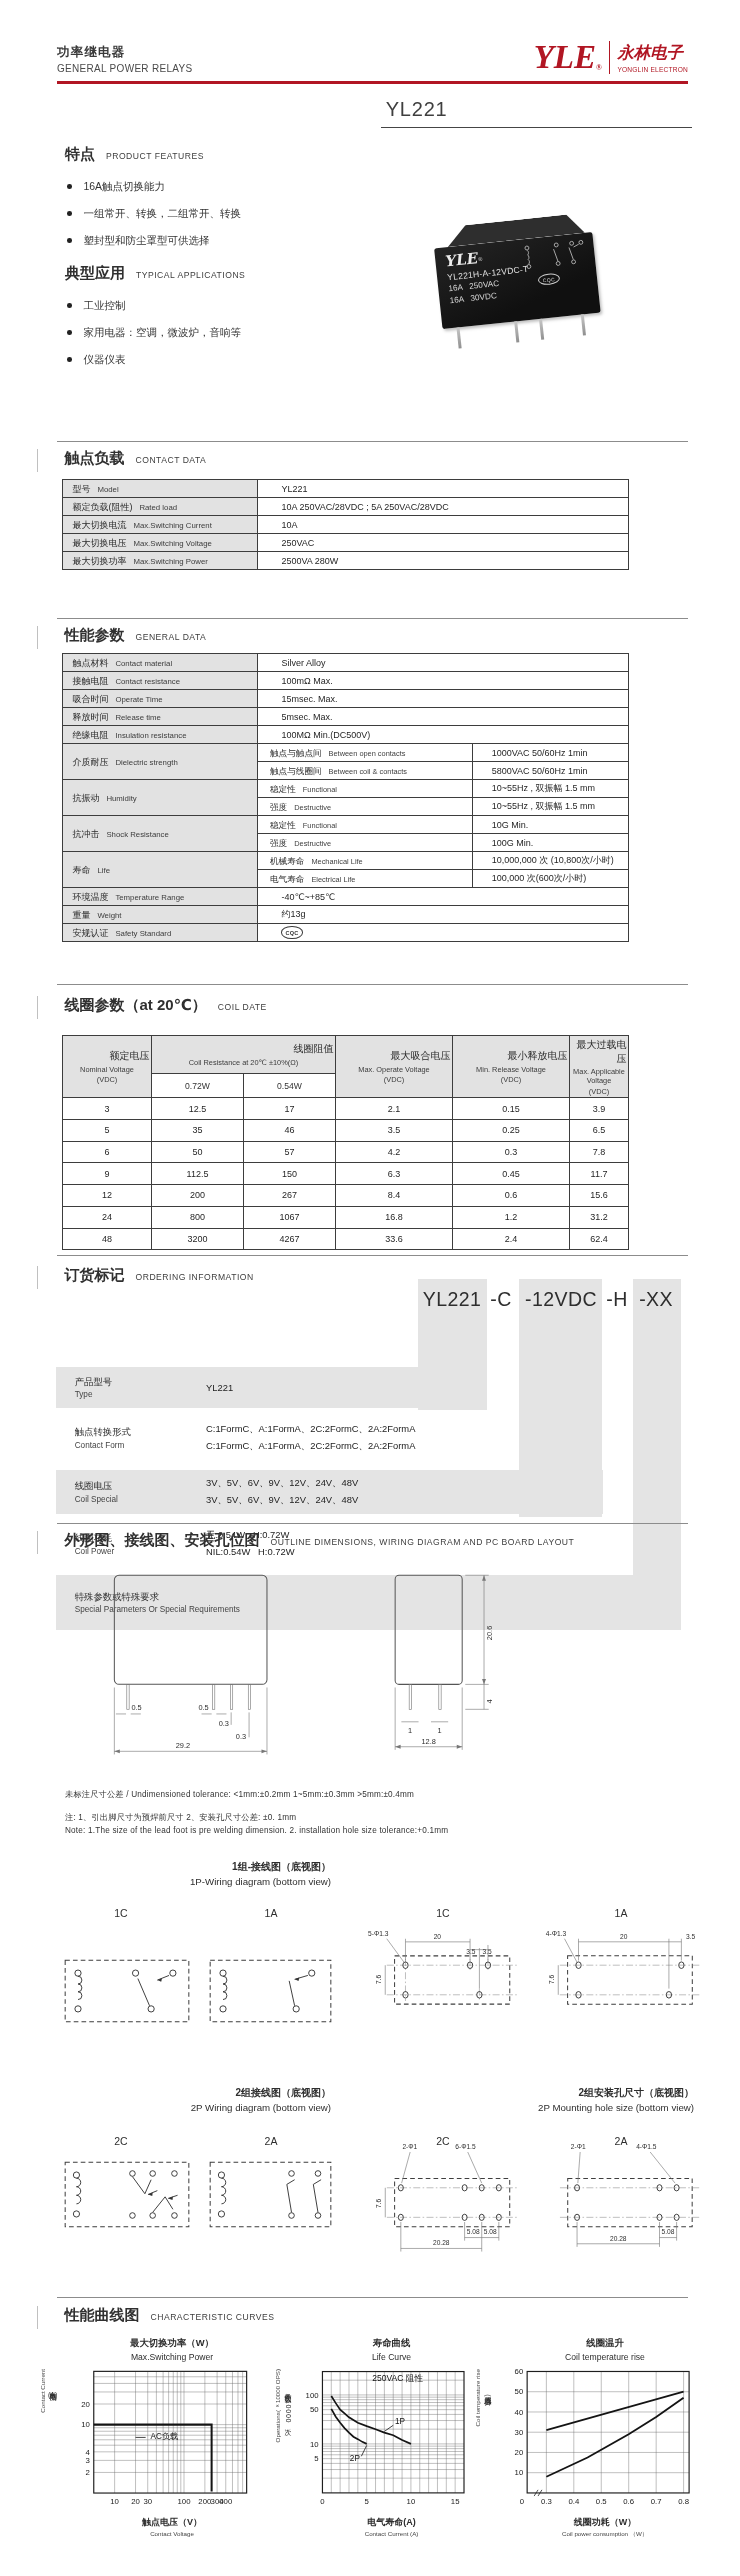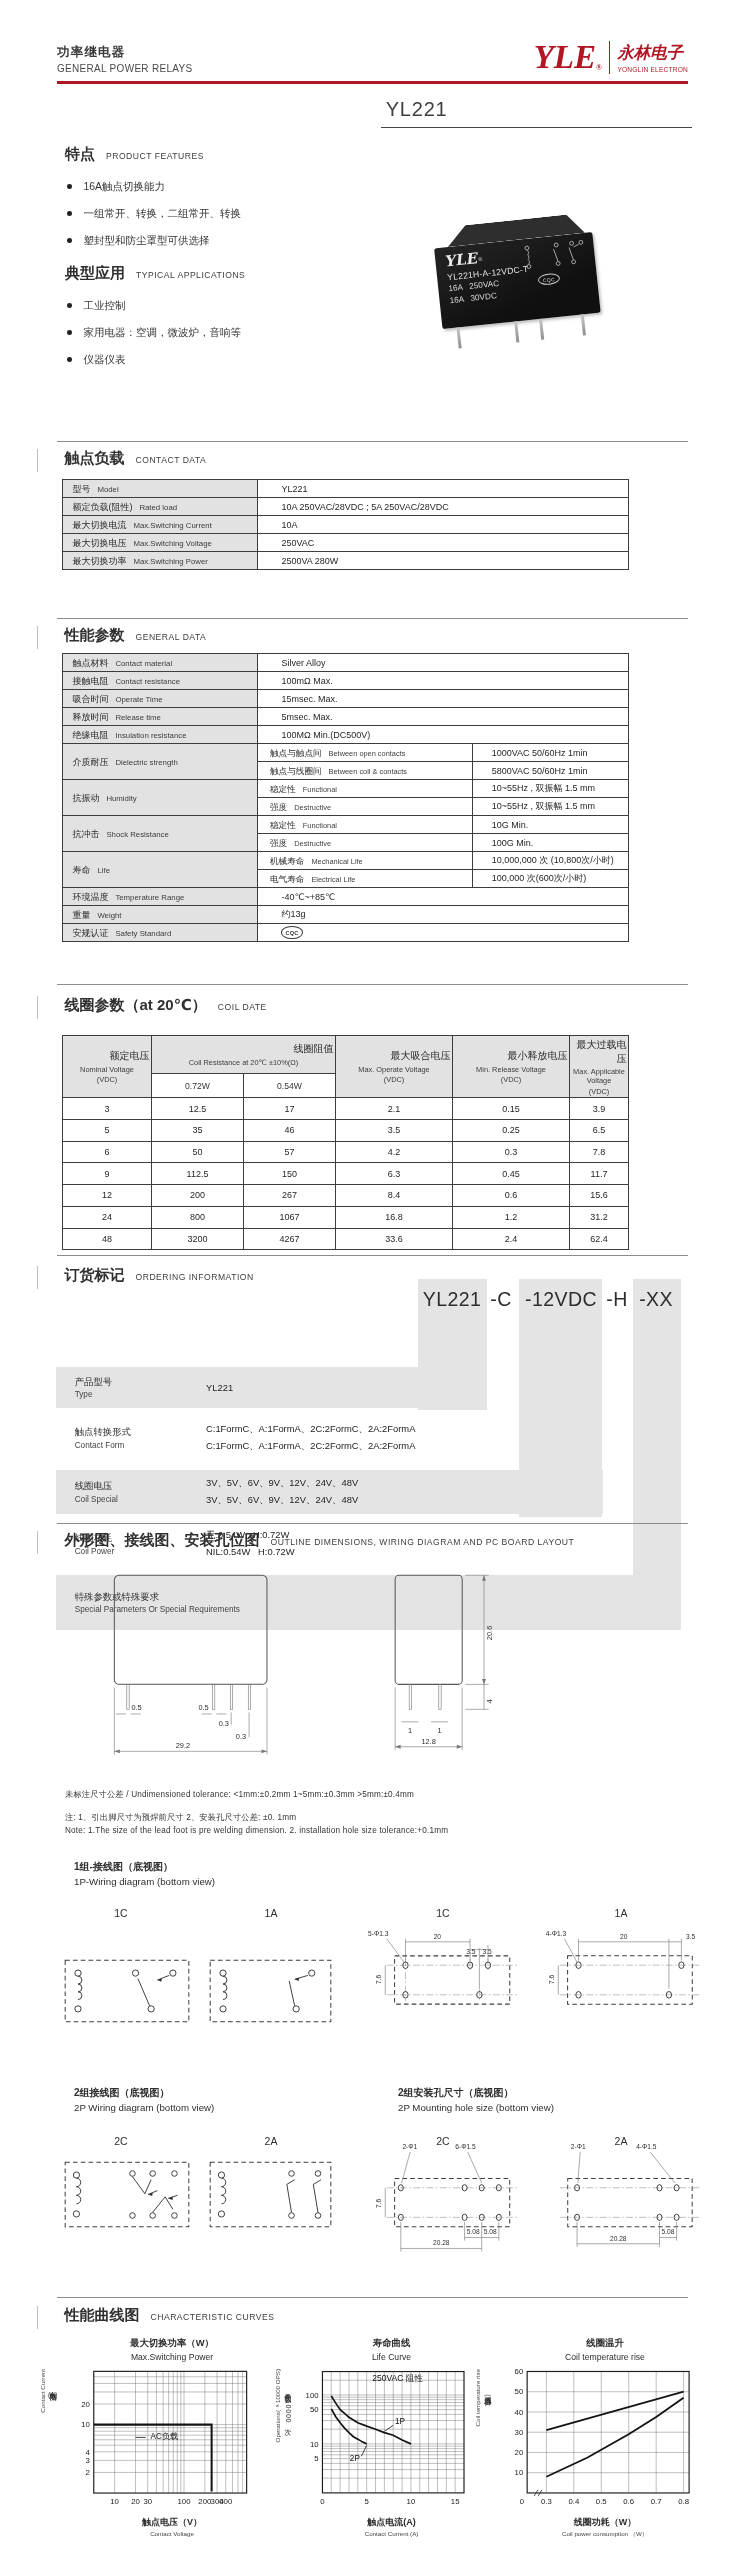--- a/index.html
+++ b/index.html
@@ -79,21 +79,21 @@
   .ord-val{position:absolute;left:150px;top:50%;transform:translateY(-50%);font-size:9.4px;color:#222;line-height:1.8;white-space:pre;}
 
   
   .osvg{position:absolute;}
   .osvg text{font-size:9.5px;fill:#2e2e2e;}
   .oline{stroke:#555;stroke-width:1.3;fill:none;}
   .dimln{stroke:#777;stroke-width:0.8;fill:none;}
   .notes{position:absolute;left:65px;font-size:8.2px;color:#333;letter-spacing:0.2px;}
 
   
-  .wh{position:absolute;text-align:left;}
+  .wh{position:absolute;text-align:right;}
   .wh-zh{font-size:10px;font-weight:bold;color:#2e2e2e;}
   .wh-en{font-size:9.7px;color:#2e2e2e;margin-top:1.6px;}
   .wlab{position:absolute;transform:translateX(-50%);font-size:10.5px;color:#2e2e2e;}
   .wsvg{position:absolute;}
   .wsvg .dash{fill:none;stroke:#3e3e3e;stroke-width:1.3;stroke-dasharray:6,4;}
   .wsvg .sym{fill:none;stroke:#333;stroke-width:1.2;}
   .wsvg .cl{stroke:#888;stroke-width:0.7;stroke-dasharray:9,3,2,3;fill:none;}
   .wsvg .dm{stroke:#777;stroke-width:0.8;fill:none;}
   .wsvg text{font-size:8.5px;fill:#2e2e2e;}
 
@@ -884,21 +884,21 @@
           <text x="29" y="41.54734451107471" text-anchor="end" font-size="10" fill="#222">100</text>
           <polyline points="45.4,39.5 51.1,48.6 56.8,57.0 62.4,61.8 68.1,66.8 79.5,73.9 90.9,78.2 102.3,82.1 113.6,86.5 125.0,89.9 136.4,96.0 147.8,101.0" fill="none" stroke="#141414" stroke-width="2.2"></polyline>
           <polyline points="45.4,55.9 51.1,66.0 56.8,73.9 62.4,80.7 68.1,86.5 73.8,91.8 79.5,94.9 85.2,98.4 90.9,101.0" fill="none" stroke="#141414" stroke-width="2.2"></polyline>
           <text x="130.6875" y="20.492466377520202" font-size="11" fill="#111" text-anchor="middle">250VAC 阻性</text>
           <text x="127.27499999999999" y="74.89017468851019" font-size="10.5" fill="#111" text-anchor="start">1P</text>
           <line x1="125" y1="77.07936448537816" x2="113.625" y2="84.94754731000155" stroke="#111" stroke-width="1"></line>
           <text x="69.2625" y="123.47771335755417" font-size="10.5" fill="#111" text-anchor="start">2P</text>
           <line x1="84.05000000000001" y1="116.88186559677466" x2="90.875" y2="103.00850041694383" stroke="#111" stroke-width="1"></line>
         </svg>
     </div>
-    <div class="c-xlab-zh">触点电流(A)</div>
+    <div class="c-xlab-zh">电气寿命(A)</div>
     <div class="c-xlab-en">Contact Current (A)</div>
   </div>
 
   <div class="chart" style="left:474px;top:2337px;width:234px">
     <div class="c-title-zh">线圈温升</div>
     <div class="c-title-en">Coil temperature rise</div>
     <div class="c-body">
       <div class="c-ylab">
         <span class="v-en">Coil temperature rise</span>
         <span class="v-zh">线圈温升(K)</span>

